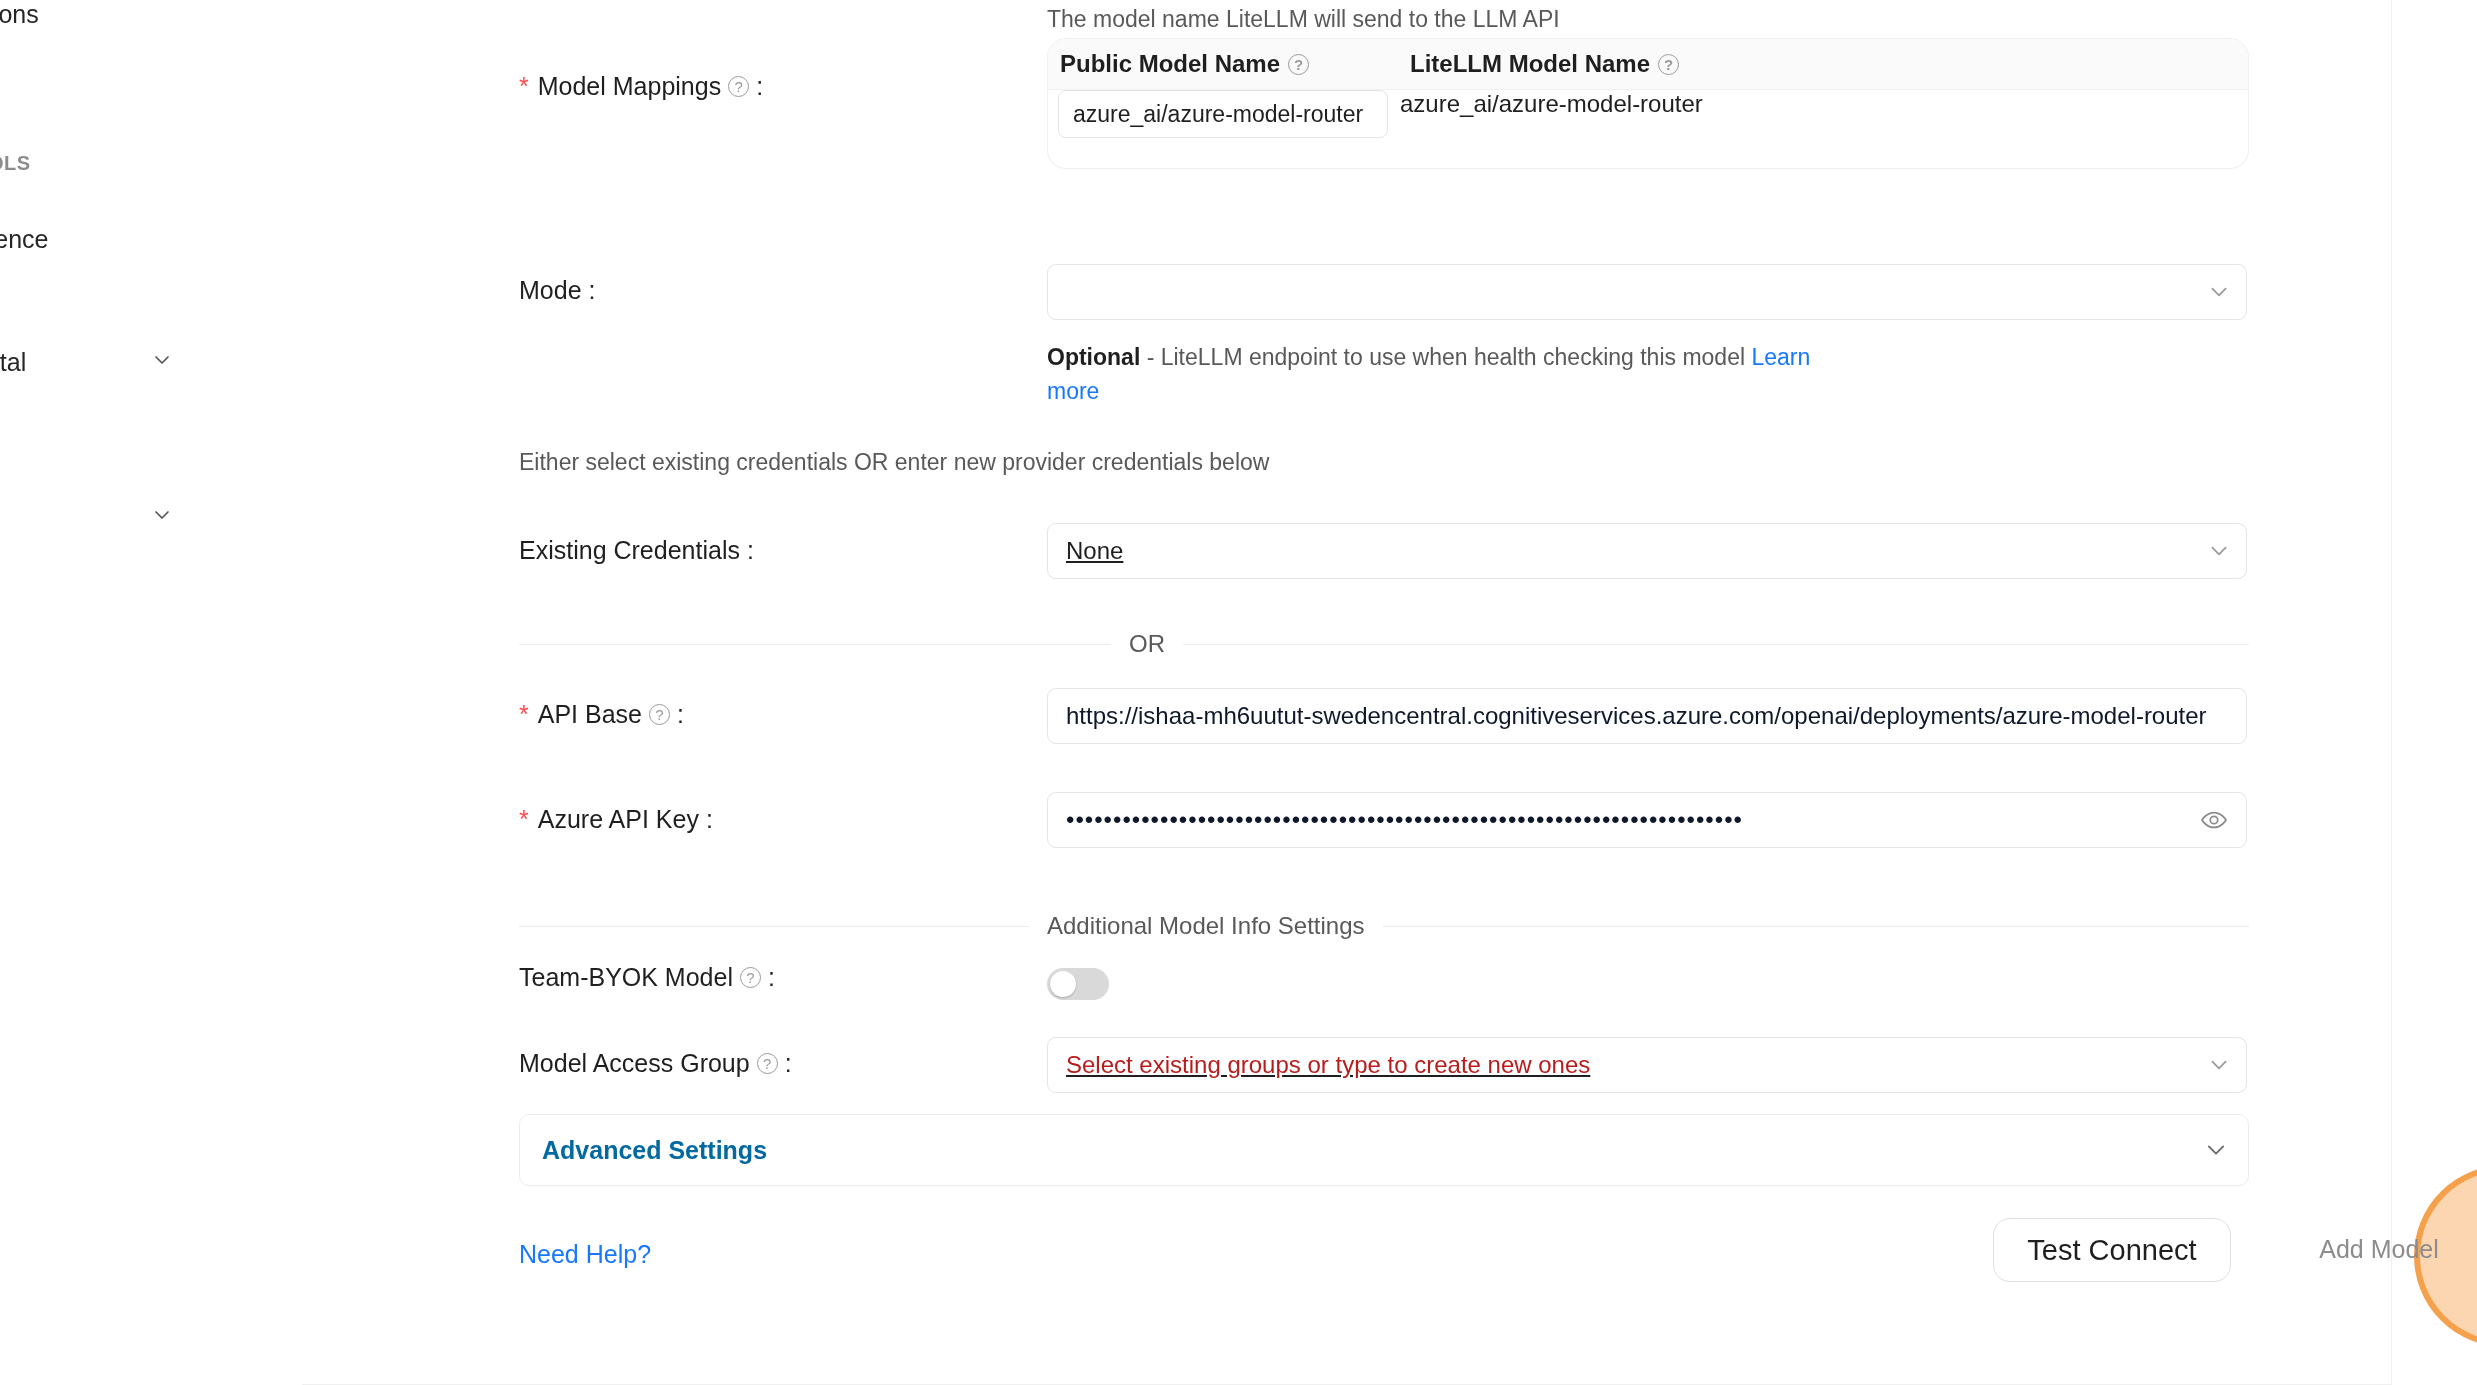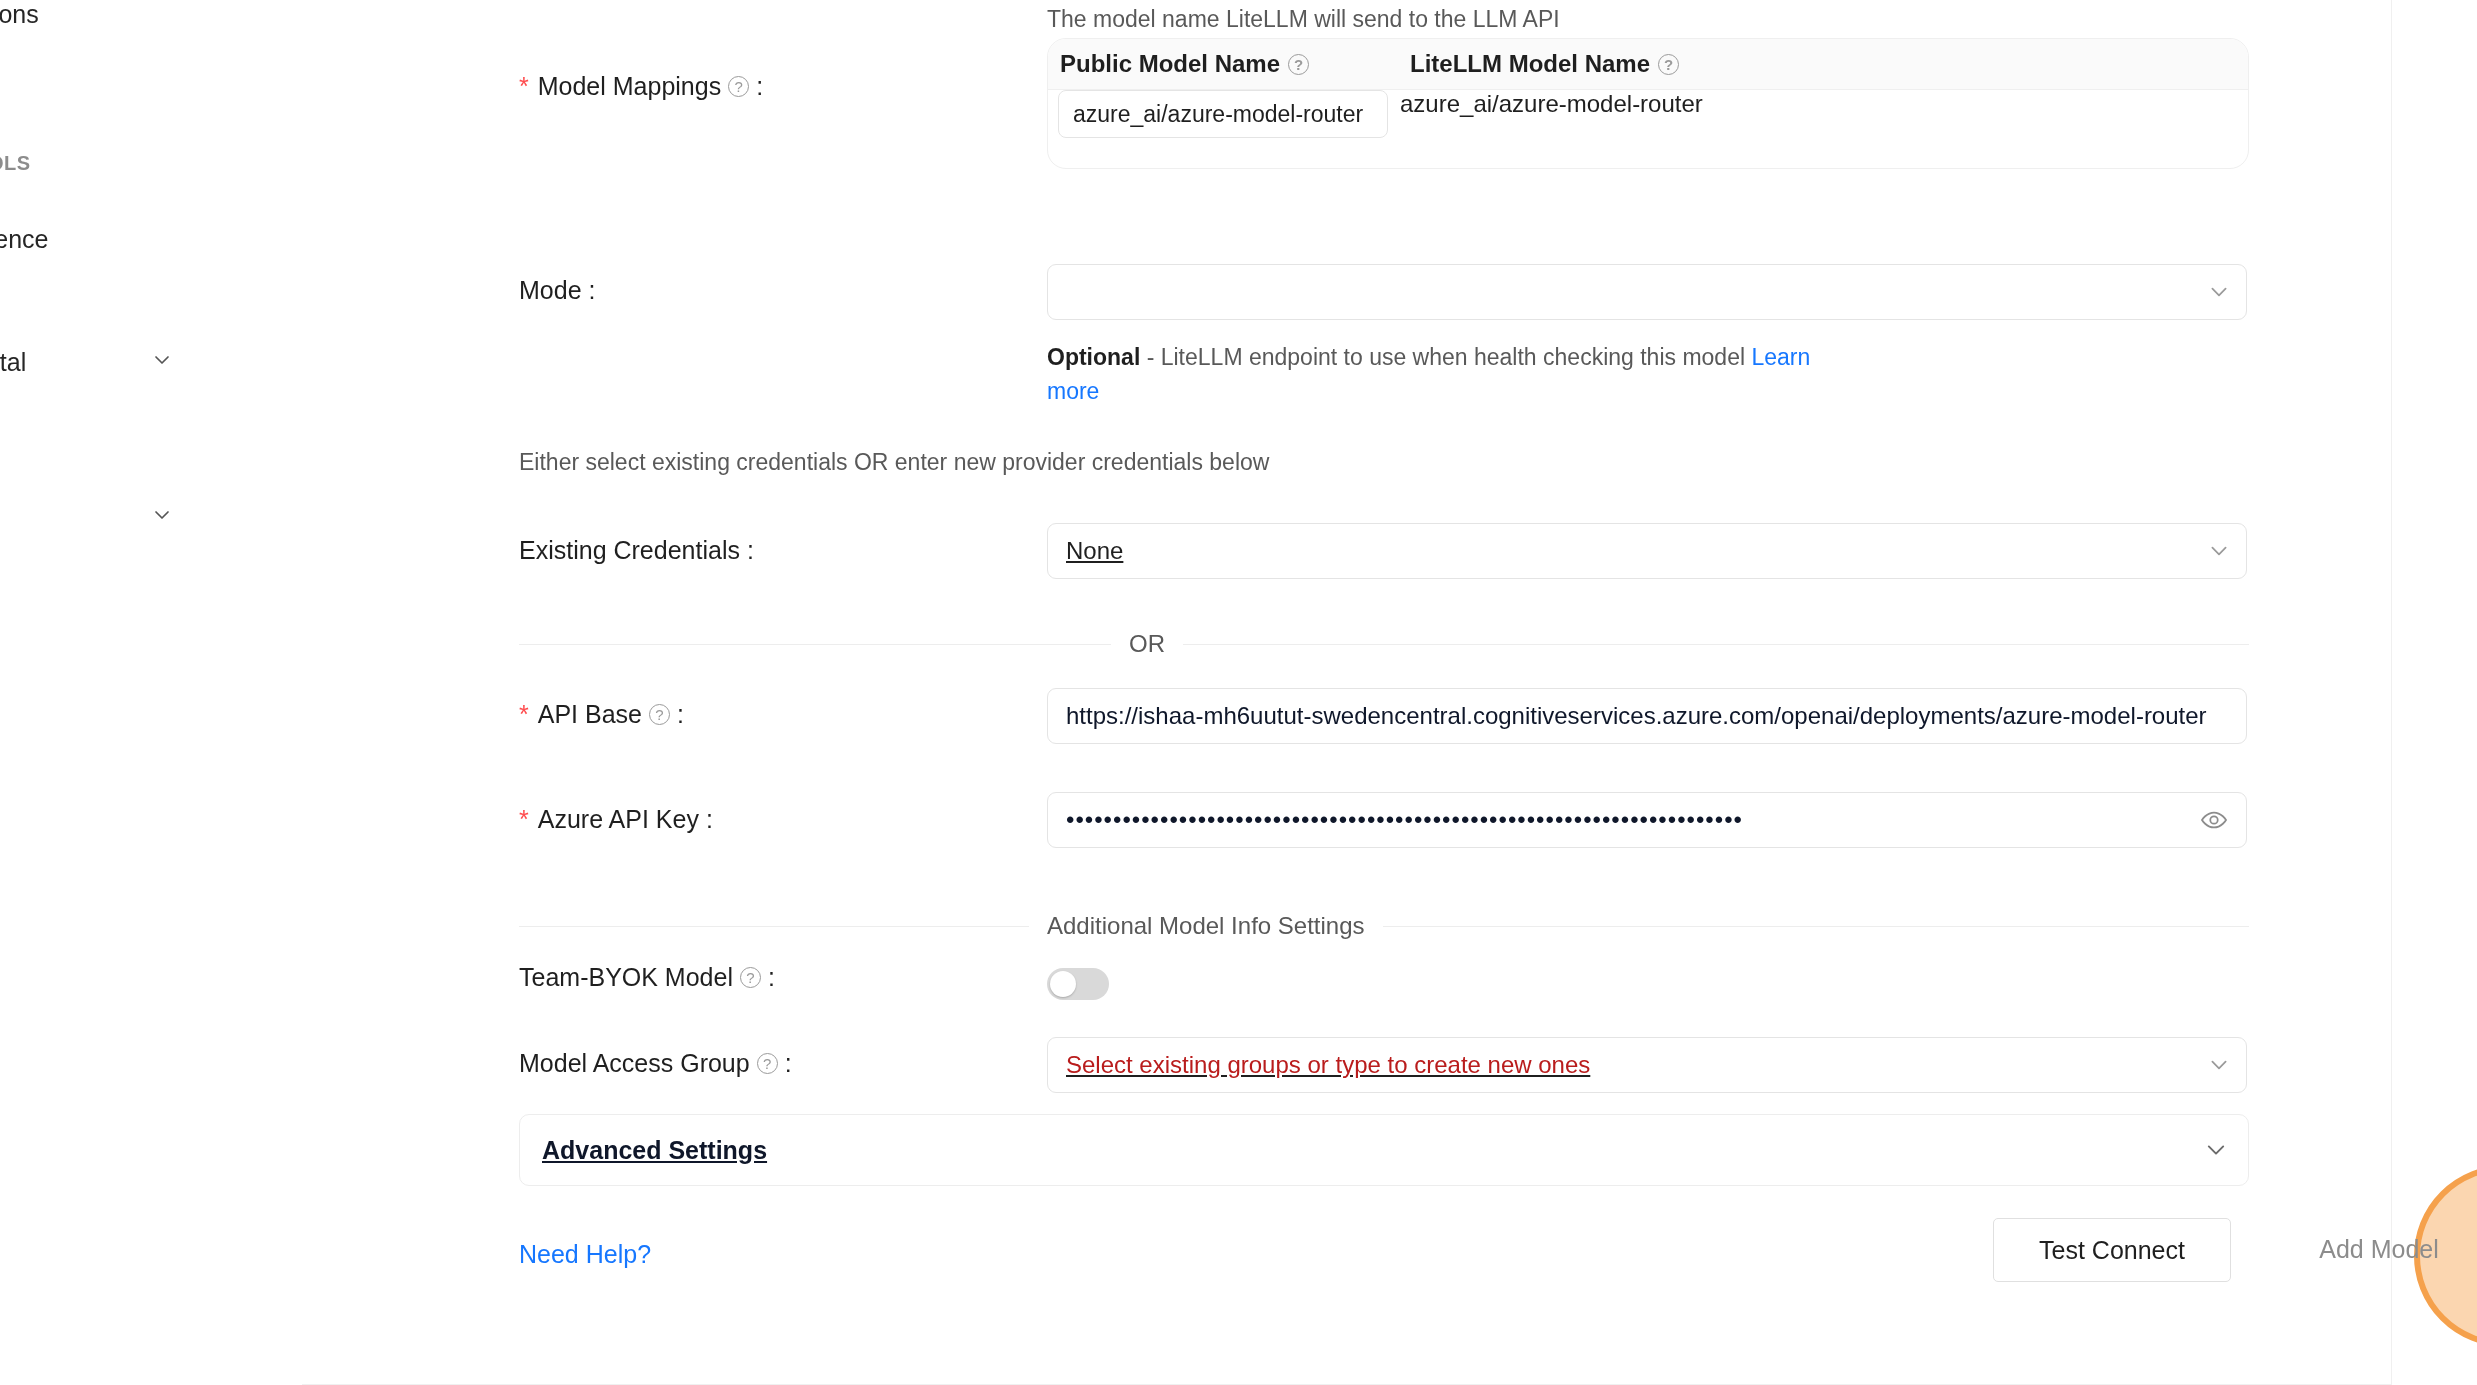--- a/index.html
+++ b/index.html
@@ -263,23 +263,22 @@
     border-radius: 10px;
     box-sizing: border-box;
     display: flex;
     align-items: center;
     background: #fff;
     cursor: pointer;
   }
   #advanced .title {
     font-size: 25px;
     font-weight: 700;
-    color: #0f172a;
+    color: #0369a1;
     margin-left: 22px;
-    text-decoration: underline;
   }
   #advanced .caret {
     right: 20px;
     color: #6b6b6b;
   }
 
   
   #need-help {
     position: absolute;
     left: 217px;
@@ -290,23 +289,23 @@
   }
   #test-connect {
     position: absolute;
     left: 1929px;
     top: 1218px;
     transform: translateX(-100%);
     height: 62px;
     min-width: 184px;
     padding: 0 26px;
     border: 1px solid #e0e0e0;
-    border-radius: 5px;
+    border-radius: 17px;
     background: #fff;
-    font-size: 25px;
+    font-size: 29px;
     color: #1f1f1f;
     font-family: "Liberation Sans", sans-serif;
     display: flex;
     align-items: center;
     justify-content: center;
     cursor: pointer;
   }
   #add-model {
     position: absolute;
     left: 1956px;

